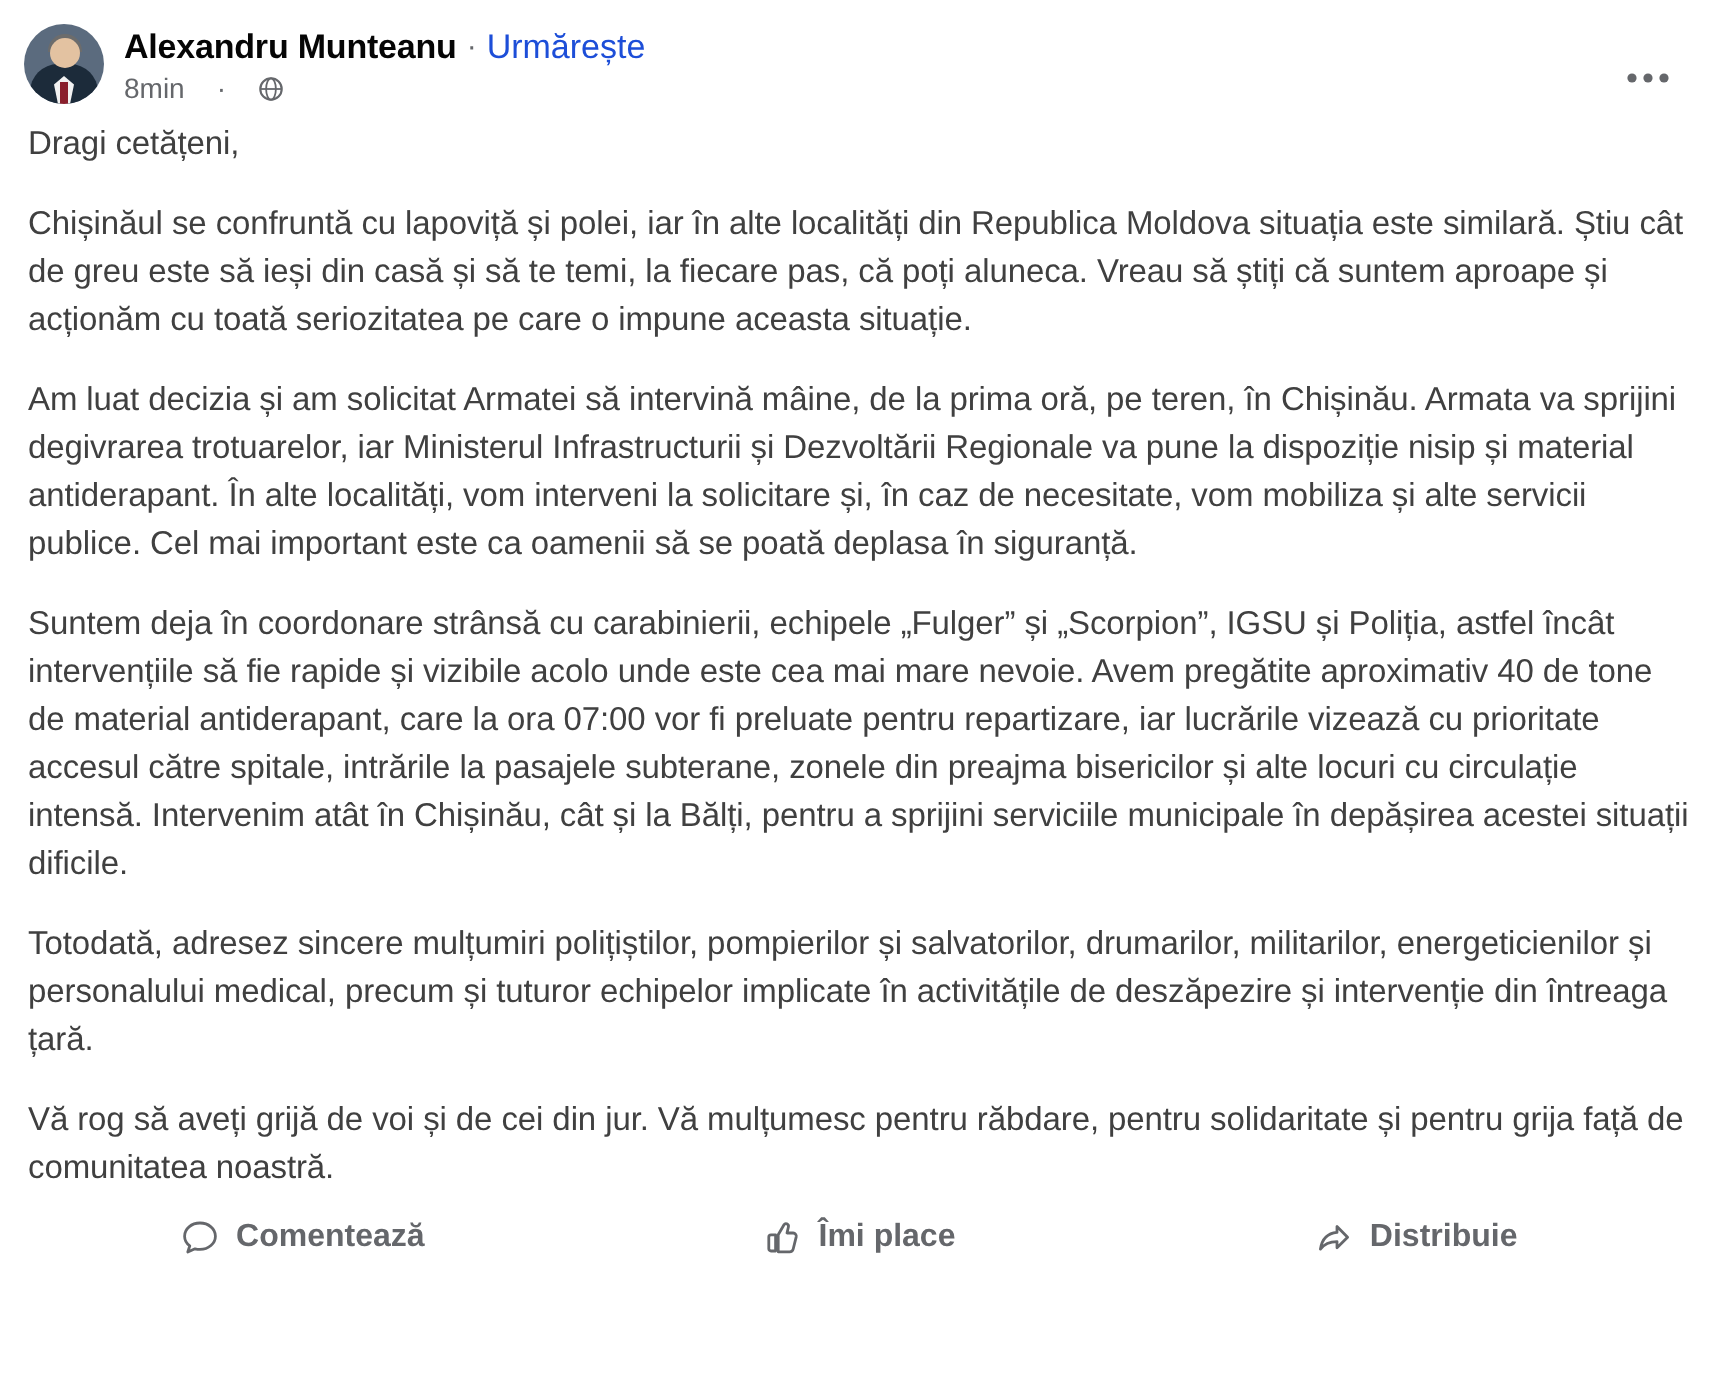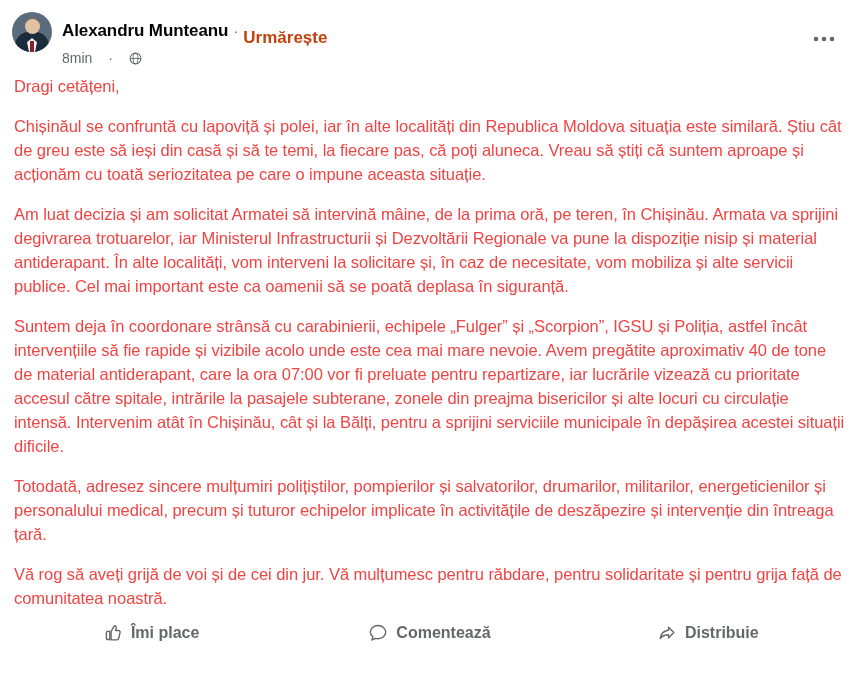--- a/index.html
+++ b/index.html
@@ -100,24 +100,23 @@
   .author-name {
     font-weight: bold;
     color: #050505;
     letter-spacing: -0.1px;
   }
   .dot-sep {
     color: #65676b;
     font-size: 15px;
   }
   .follow-link {
-    color: #c2410c;
-    font-weight: bold;
-    cursor: pointer;
-    margin-top: 14px;
+    color: #1d4ed8;
+    font-weight: normal;
+    cursor: pointer;
   }
   .meta-line {
     display: flex;
     align-items: center;
     gap: 16px;
     font-size: 14px;
     color: #65676b;
     margin-top: 2px;
   }
   .globe-icon svg { display: block; }
@@ -137,21 +136,21 @@
     cursor: pointer;
     font-weight: bold;
     line-height: 10px;
   }
 
   
   .post-body {
     padding: 8px 14px 0 14px;
     font-size: 16.5px;
     line-height: 24px;
-    color: #ef4444;
+    color: #404040;
     flex: 1 1 auto;
   }
   .para {
     margin: 0 0 16px 0;
     letter-spacing: -0.05px;
   }
   .para.tight {
     margin-bottom: 0;
   }
 
@@ -262,33 +261,33 @@
     <p class="para tight">Vă rog să aveți grijă de voi și de cei din jur. Vă mulțumesc pentru răbdare, pentru solidaritate și pentru grija față de comunitatea noastră.</p>
   </div>
 
 
   <div class="divider"></div>
 
   <div class="actions-row">
     <div class="action-btn">
       <span>
         <svg width="20" height="20" viewBox="0 0 20 20">
+          <path d="M10 2.5c4.3 0 7.7 2.9 7.7 6.6 0 3.6-3.4 6.6-7.7 6.6-.9 0-1.7-.1-2.5-.3l-3.6 1.6 1-3.1C3.2 12.7 2.3 11 2.3 9.1c0-3.7 3.4-6.6 7.7-6.6z" fill="none" stroke="#65676b" stroke-width="1.4" stroke-linejoin="round"></path>
+        </svg>
+      </span>
+      <span>Comentează</span>
+    </div>
+    <div class="action-btn">
+      <span>
+        <svg width="20" height="20" viewBox="0 0 20 20">
           <path d="M4.5 8.4h2.3v8.1H4.5c-.6 0-1.1-.5-1.1-1.1V9.5c0-.6.5-1.1 1.1-1.1z" fill="none" stroke="#65676b" stroke-width="1.4" stroke-linejoin="round"></path>
           <path d="M8.1 8.4l2.9-5c.3-.5.9-.7 1.4-.5.6.3 1 .9.8 1.6l-.7 3h3.1c1 0 1.7 1 1.5 1.9l-1.5 6.1c-.2.8-.9 1.4-1.8 1.4H8.1V8.4z" fill="none" stroke="#65676b" stroke-width="1.4" stroke-linejoin="round"></path>
         </svg>
       </span>
       <span>Îmi place</span>
-    </div>
-    <div class="action-btn">
-      <span>
-        <svg width="20" height="20" viewBox="0 0 20 20">
-          <path d="M10 2.5c4.3 0 7.7 2.9 7.7 6.6 0 3.6-3.4 6.6-7.7 6.6-.9 0-1.7-.1-2.5-.3l-3.6 1.6 1-3.1C3.2 12.7 2.3 11 2.3 9.1c0-3.7 3.4-6.6 7.7-6.6z" fill="none" stroke="#65676b" stroke-width="1.4" stroke-linejoin="round"></path>
-        </svg>
-      </span>
-      <span>Comentează</span>
     </div>
     <div class="action-btn">
       <span>
         <svg width="20" height="20" viewBox="0 0 20 20">
           <path d="M11.5 4.2v3C6.8 7.6 4 10.4 3.2 15.6c1.9-2.6 4.5-3.8 8.3-3.8v3.1l5.3-5.3-5.3-5.4z" fill="none" stroke="#65676b" stroke-width="1.4" stroke-linejoin="round"></path>
         </svg>
       </span>
       <span>Distribuie</span>
     </div>
   </div>

